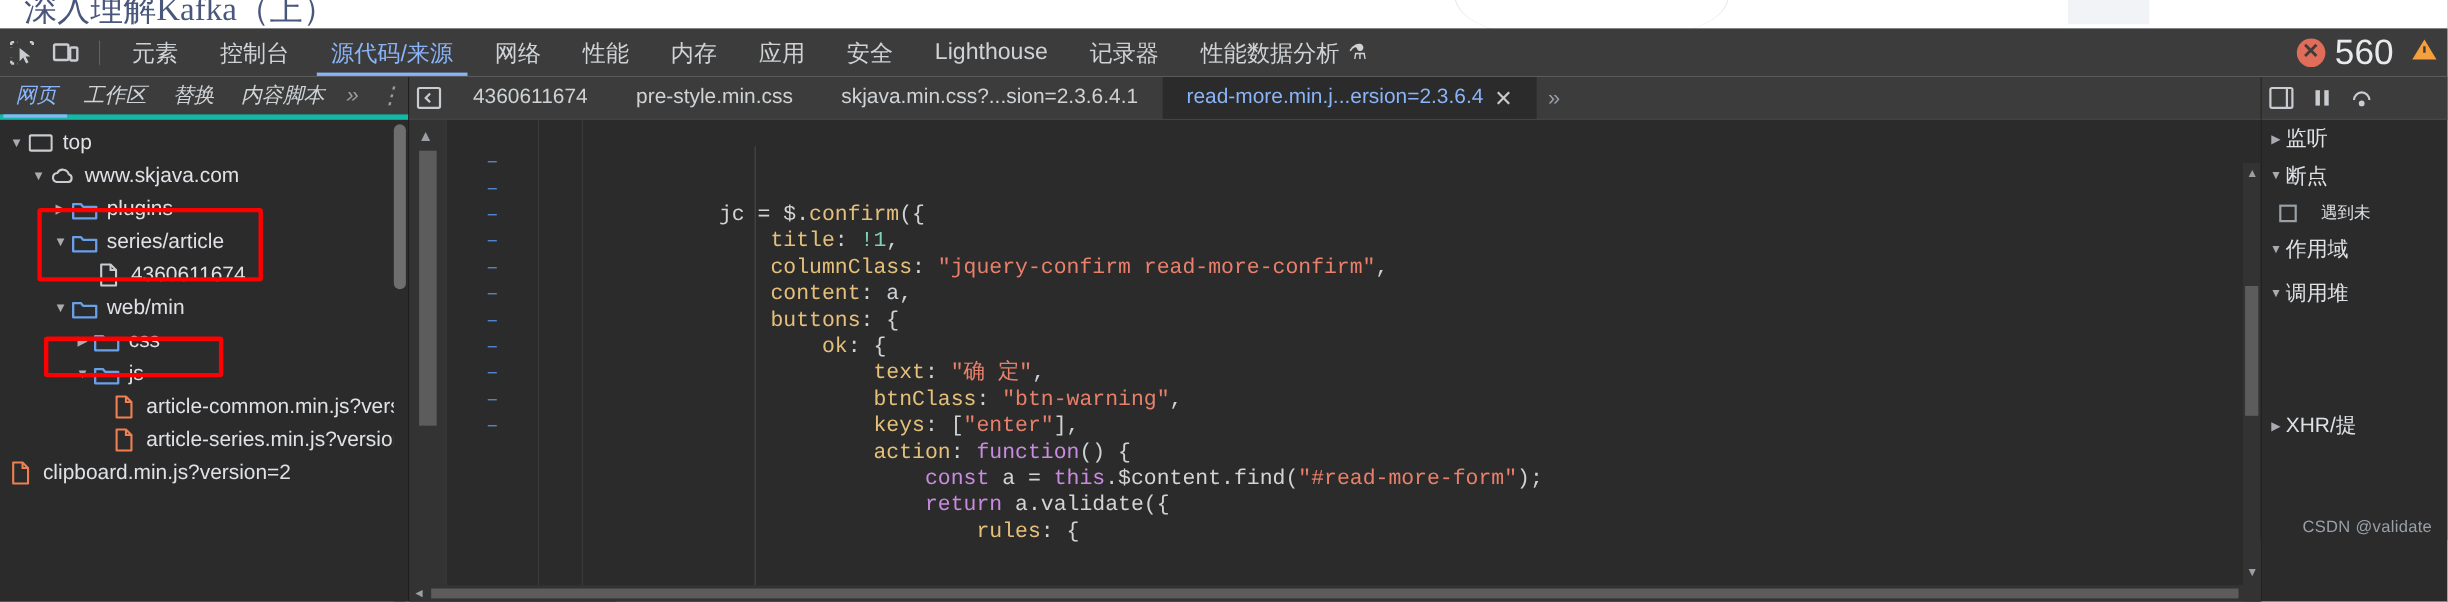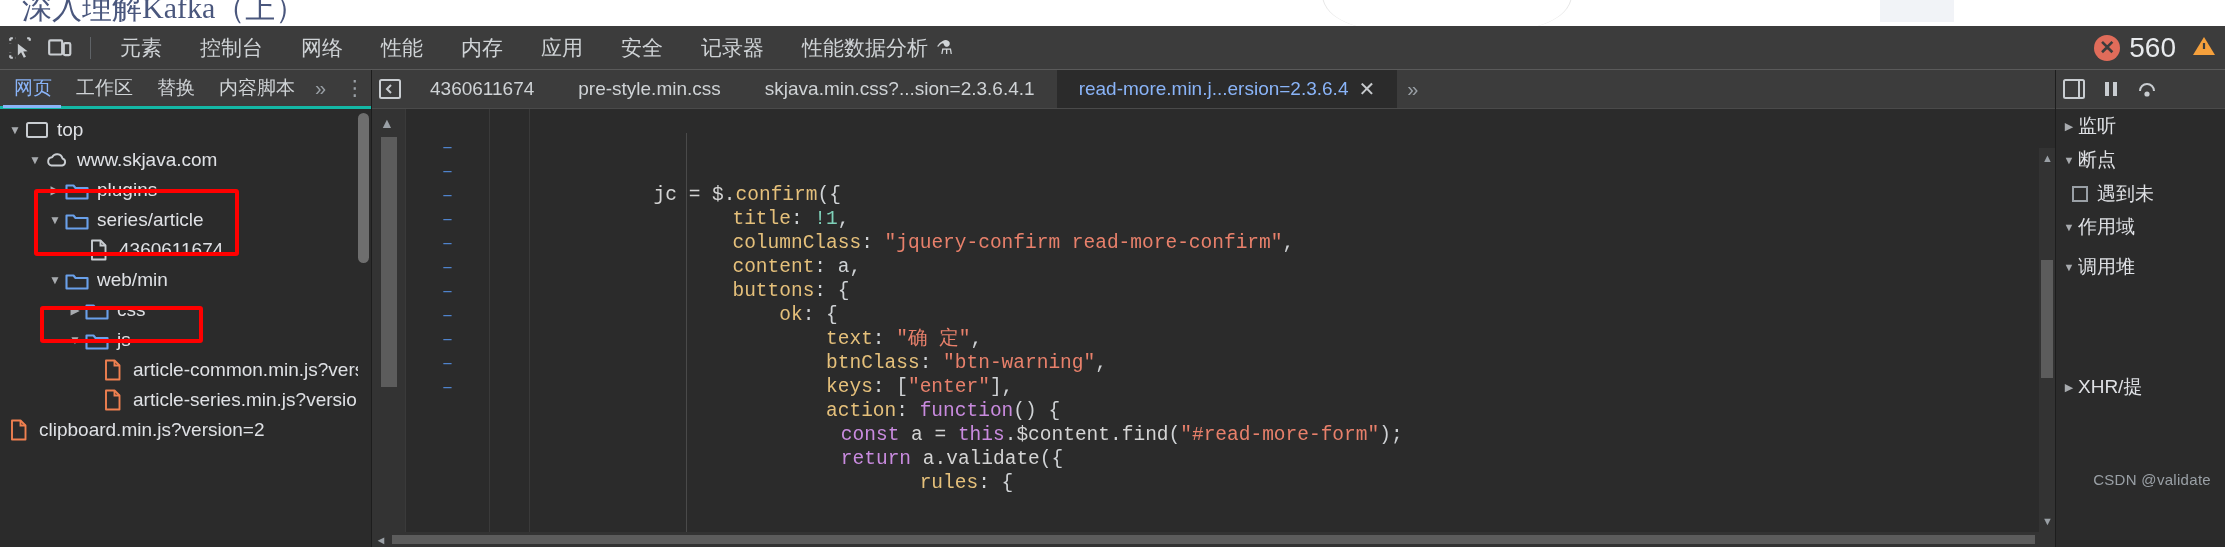--- a/index.html
+++ b/index.html
@@ -52,34 +52,34 @@
   }
   .mtab .flask { margin-left:8px; font-size:19px; color:#cfd3d6; }
 
   .tb-spacer { flex:1 1 auto; }
   .errbox { display:flex; align-items:center; gap:9px; padding-right:8px; flex:none; }
   .err-circle {
     width:26px; height:26px; border-radius:50%; background:#e06c5a;
     display:flex; align-items:center; justify-content:center;
     color:#3c3c3c; font-size:19px; font-weight:bold; line-height:1;
   }
-  .err-count { font-size:28px; color:#e8eaed; }
+  .err-count { font-size:32px; color:#e8eaed; }
   .warn-tri { margin-left:6px; }
 
   
   .dt-body { display:flex; height:477px; }
 
   
   .navigator {
     width:372px; flex:none; background:#2b2b2b; position:relative;
     border-right:1px solid #1d1d1d; display:flex; flex-direction:column;
   }
   .subtabbar {
     height:39px; display:flex; align-items:center; background:#3c3c3c;
-    border-bottom:3px solid #14b8a6; position:relative;
+    border-bottom:5px solid #14b8a6; position:relative;font-style:italic;
   }
   .stab {
     height:38px; padding:0 12px; display:flex; align-items:center;
     font-size:19px; color:#cfd3d6; white-space:nowrap; position:relative; flex:none;
   }
   .stab:first-child { padding-left:14px; }
   .stab.active { color:#8ab4f8; }
   .stab.active::after {
     content:""; position:absolute; left:3px; right:3px; bottom:-1px; height:3px; background:#8ab4f8;
   }
@@ -138,21 +138,21 @@
   .gutter-c { width:30px; flex:none; background:#2b2b2b; }
 
   .code {
     flex:1; min-width:0; padding-top:2px; position:relative;
     font-family:"Liberation Mono", monospace; font-size:19.5px; line-height:24px;
     color:#d4d4d4; overflow:hidden; white-space:pre;
   }
   .cline { height:24px; white-space:pre; }
   .indent-guide { position:absolute; top:24px; bottom:0; width:1px; background:#4a4a4a; }
 
-  .t-prop  { color:#e5c07b;margin-left:32px; }
+  .t-prop  { color:#e5c07b; }
   .t-str   { color:#e8806b; }
   .t-kw    { color:#c98bdf; }
   .t-num   { color:#7fd1b9; }
   .t-plain { color:#d4d4d4; }
   .t-punc  { color:#cfd2d5; }
   .t-fn    { color:#e5c07b; }
 
   .hscroll-bottom {
     position:absolute; left:0; right:0; bottom:0; height:15px; background:#333;
     display:flex; align-items:center;
@@ -177,22 +177,22 @@
   }
   .rb-top { height:39px; display:flex; align-items:center; justify-content:flex-start; background:#3c3c3c;
             border-bottom:1px solid #4a4a4a; padding-left:6px; gap:14px; }
   .rb-icon { color:#c9cdd1; display:flex; align-items:center; }
   .rb-sec {
     display:flex; align-items:center; height:34px; font-size:19px; color:#dfe1e5;
     padding-left:4px; white-space:nowrap;
   }
   .rb-sec .tri { width:18px; text-align:center; font-size:11px; color:#a8abaf; }
   .rb-chk {
-    display:flex; align-items:center; height:33px; font-size:19px; color:#dfe1e5;
-    padding-left:16px; white-space:nowrap; gap:9px;
+    display:flex; align-items:center; height:33px; font-size:15px; color:#dfe1e5;
+    padding-left:16px; white-space:nowrap; gap:22px;
   }
   .cbox { width:16px; height:16px; border:2px solid #9aa0a6; background:transparent; flex:none; }
   .rb-spacer { height:6px; }
 
   .watermark {
     position:absolute; right:14px; bottom:3px; font-size:15px; color:#9aa0a6;
     font-family:"Liberation Sans", sans-serif; letter-spacing:.3px;
   }
 </style>
 </head>
@@ -224,34 +224,40 @@
         </svg>
       </div>
       <div class="tb-sep"></div>
 
       <div class="mtab">
         <span>元素</span>
       </div>
       <div class="mtab">
         <span>控制台</span>
       </div>
+      <div class="mtab active">
+        <span>源代码/来源</span>
+      </div>
       <div class="mtab">
         <span>网络</span>
       </div>
       <div class="mtab">
         <span>性能</span>
       </div>
       <div class="mtab">
         <span>内存</span>
       </div>
       <div class="mtab">
         <span>应用</span>
       </div>
       <div class="mtab">
         <span>安全</span>
+      </div>
+      <div class="mtab">
+        <span>Lighthouse</span>
       </div>
       <div class="mtab">
         <span>记录器</span>
       </div>
       <div class="mtab">
         <span>性能数据分析</span>
         <span class="flask">⚗</span>
       </div>
 
       <div class="tb-spacer"></div>

